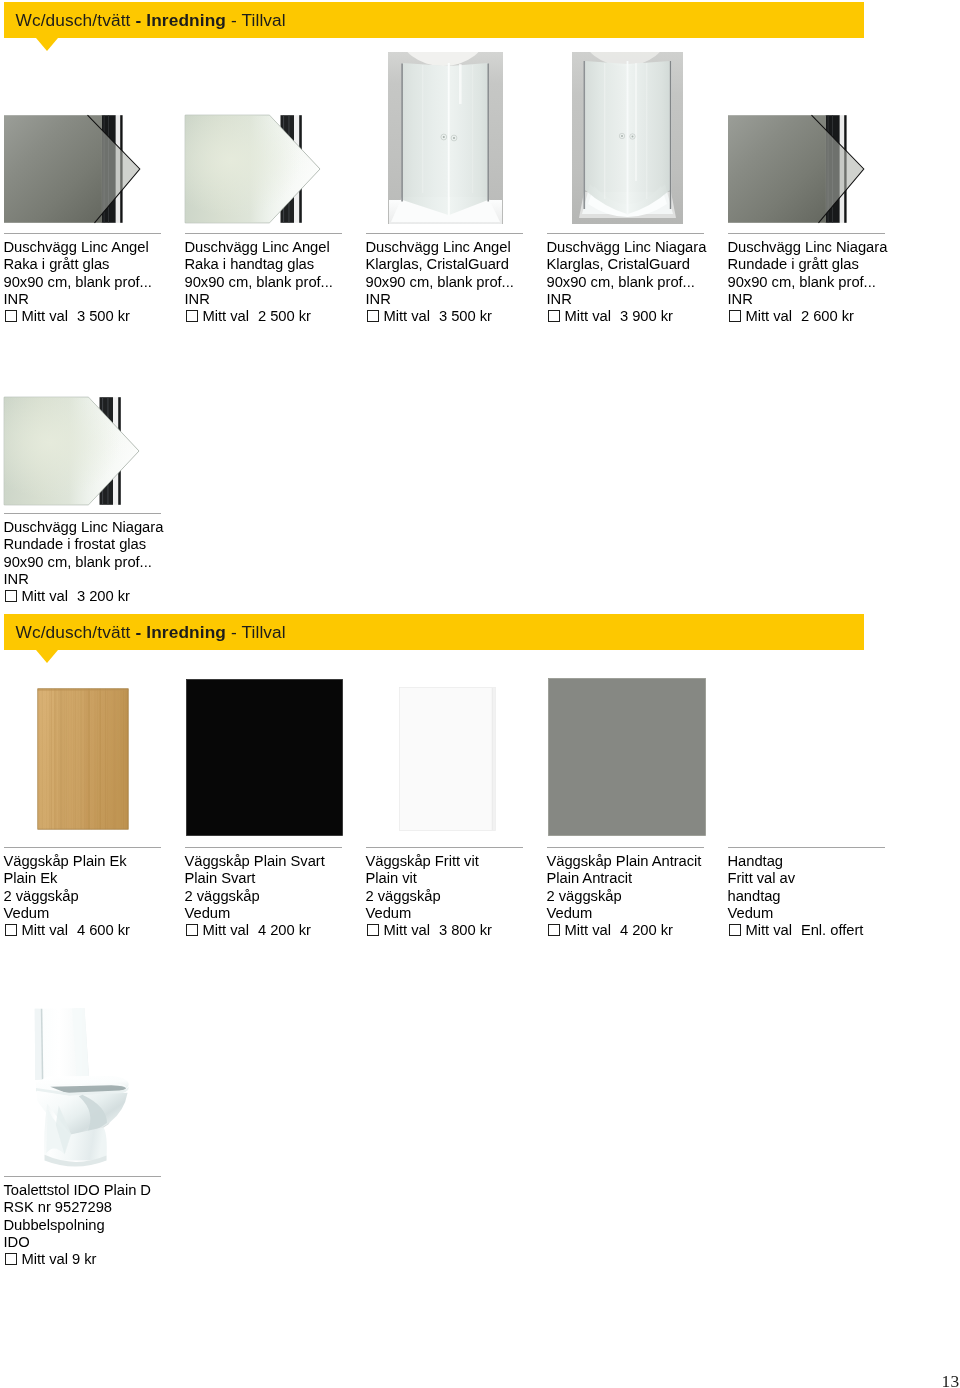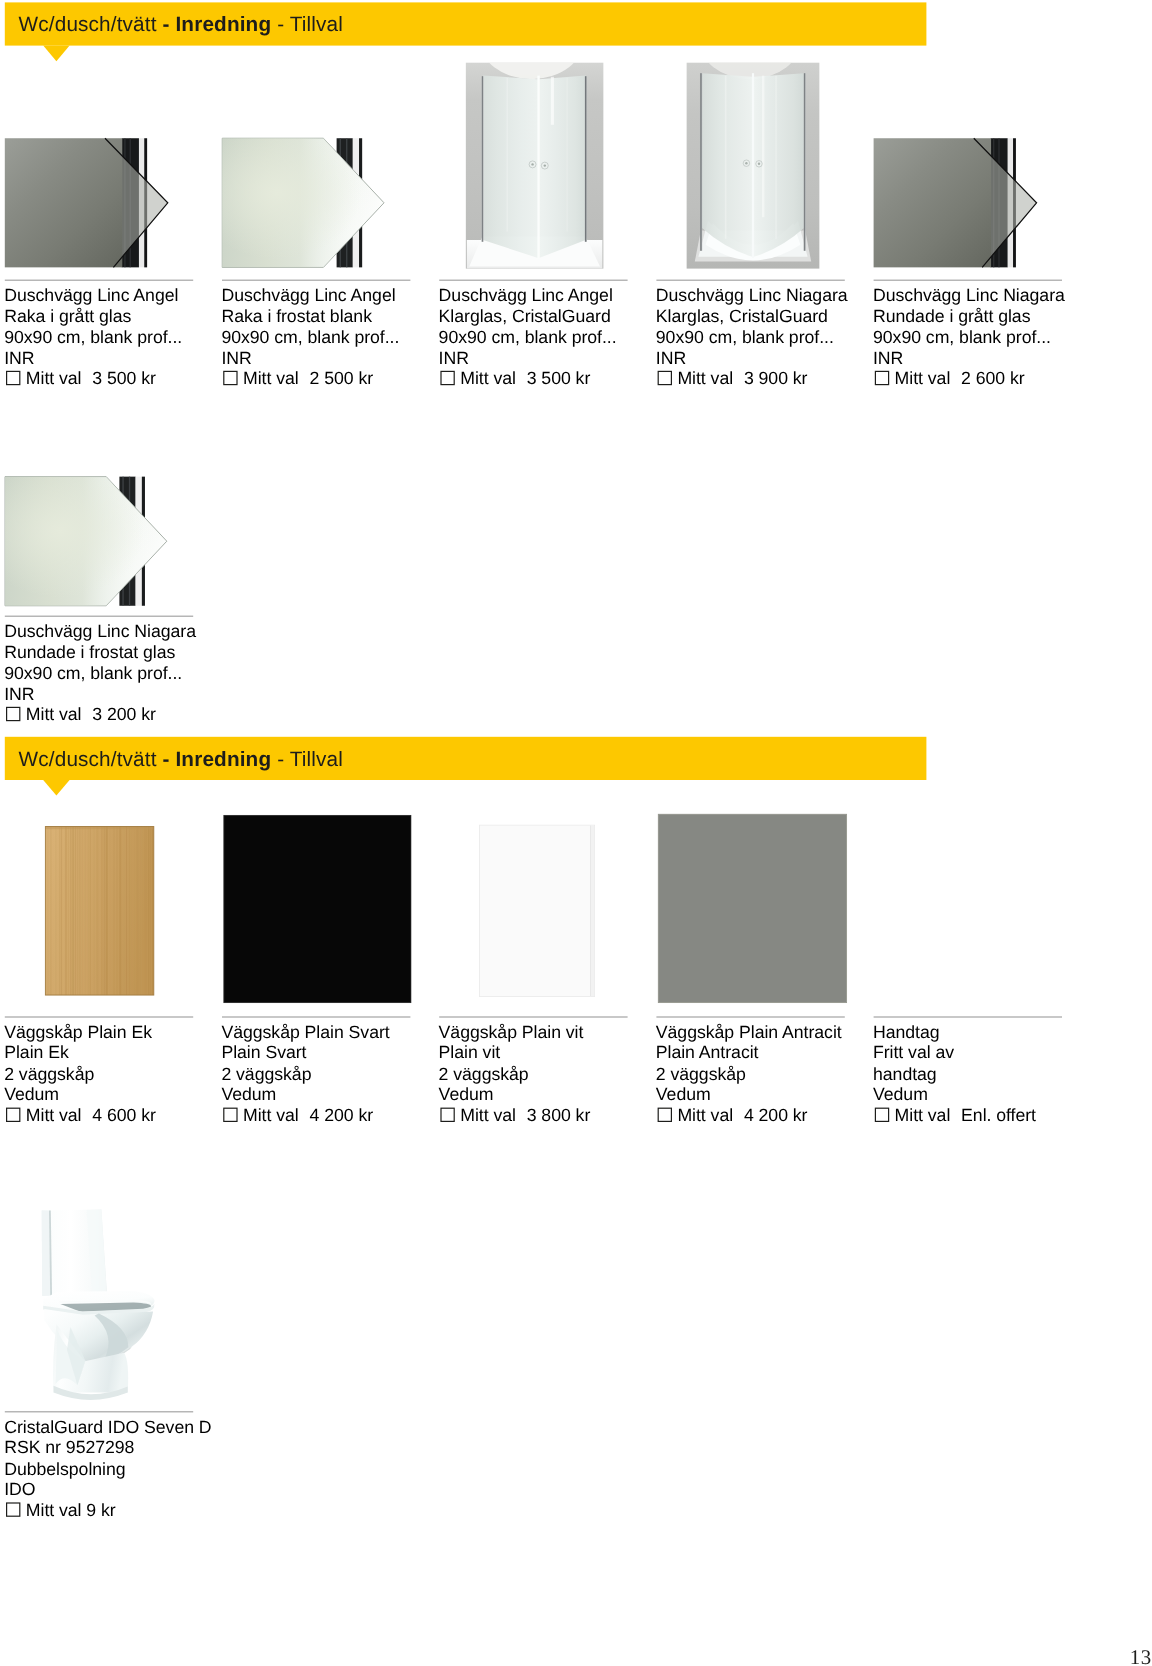--- a/index.html
+++ b/index.html
@@ -2,21 +2,21 @@
 <html><head>
 <meta charset="utf-8">
 <style>
   html,body{margin:0;padding:0;}
   body{width:960px;height:1388px;background:#ffffff;font-family:"Liberation Sans",sans-serif;
        position:relative;overflow:hidden;
        -webkit-font-smoothing:antialiased;-moz-osx-font-smoothing:grayscale;}
   .page{position:absolute;left:0;top:0;width:960px;height:1388px;background:#fff;}
 
   
-  .banner{position:absolute;left:4.4px;width:768px;height:36.2px;}
+  .banner{position:absolute;left:4.4px;width:860px;height:36.2px;}
   .banner .btext{position:absolute;left:11.1px;top:7.5px;font-size:17.3px;line-height:20px;
                  white-space:nowrap;letter-spacing:0.12px;}
   .banner .btext .b{font-weight:700;}
   .banner .tri{position:absolute;left:31.5px;top:36.2px;width:0;height:0;
                border-left:11.7px solid transparent;border-right:11.7px solid transparent;
                border-top:13.4px solid transparent;}
 
   
   .cell{position:absolute;width:157px;}
   .rule{position:absolute;left:-0.4px;top:0;width:157.5px;height:0;border-top:1px solid #a5a5a5;}
@@ -224,21 +224,21 @@
       <div>Raka i grått glas</div>
       <div>90x90 cm, blank prof...</div>
       <div>INR</div>
       <div><span class="cb"></span><span>Mitt val</span><span class="gap"></span><span>3 500 kr</span></div>
     </div>
   </div>
   <div class="cell" style="left:185px;top:233px;">
     <div class="rule"></div>
     <div class="info">
       <div>Duschvägg Linc Angel</div>
-      <div>Raka i frostat blank</div>
+      <div>Raka i handtag glas</div>
       <div>90x90 cm, blank prof...</div>
       <div>INR</div>
       <div><span class="cb"></span><span>Mitt val</span><span class="gap"></span><span>2 500 kr</span></div>
     </div>
   </div>
   <div class="cell" style="left:366px;top:233px;">
     <div class="rule"></div>
     <div class="info">
       <div>Duschvägg Linc Angel</div>
       <div>Klarglas, CristalGuard</div>
@@ -393,21 +393,21 @@
       <div>Väggskåp Plain Svart</div>
       <div>Plain Svart</div>
       <div>2 väggskåp</div>
       <div>Vedum</div>
       <div><span class="cb"></span><span>Mitt val</span><span class="gap"></span><span>4 200 kr</span></div>
     </div>
   </div>
   <div class="cell" style="left:366px;top:847px;">
     <div class="rule"></div>
     <div class="info">
-      <div>Väggskåp Plain vit</div>
+      <div>Väggskåp Fritt vit</div>
       <div>Plain vit</div>
       <div>2 väggskåp</div>
       <div>Vedum</div>
       <div><span class="cb"></span><span>Mitt val</span><span class="gap"></span><span>3 800 kr</span></div>
     </div>
   </div>
   <div class="cell" style="left:547px;top:847px;">
     <div class="rule"></div>
     <div class="info">
       <div>Väggskåp Plain Antracit</div>
@@ -475,21 +475,21 @@
  <path d="M44.5 131.5 L62 129.5 Q72 127 83 119.5 L81.5 121.5 Q70 130 61.5 131.8 L44.5 133.5 Z" fill="#b8c4c5" opacity="0.55"></path>
 
  <path d="M21.5 101.5 Q17.5 130 19.0 157.0 L79.5 157.0 Q81 131 76.5 124.5 L44.5 131.5 Z" fill="url(#s2ap)"></path>
  <path d="M22.0 106 Q29.5 124 45 131 L38.5 151 Q28 140 20.6 150 Z" fill="#f0f6f6"></path>
  <path d="M32.8 103.5 L45 131 L38.5 151 L30 122 Z" fill="#e4eded" opacity="0.85"></path>
  <path d="M19.0 151.5 Q49 165 79.5 152 L79.5 157 Q49 169 19.0 157 Z" fill="#e0e8e8"></path>
 </svg>
   <div class="cell" style="left:4px;top:1176px;">
     <div class="rule"></div>
     <div class="info">
-      <div>CristalGuard IDO Seven D</div>
+      <div>Toalettstol IDO Plain D</div>
       <div>RSK nr 9527298</div>
       <div>Dubbelspolning</div>
       <div>IDO</div>
       <div><span class="cb"></span><span>Mitt val</span><span class="gap2"></span><span>9 kr</span></div>
     </div>
   </div>
   <div class="pagenum" style="left:941.5px;top:1370.5px;">13</div>
 
 </div>
 

